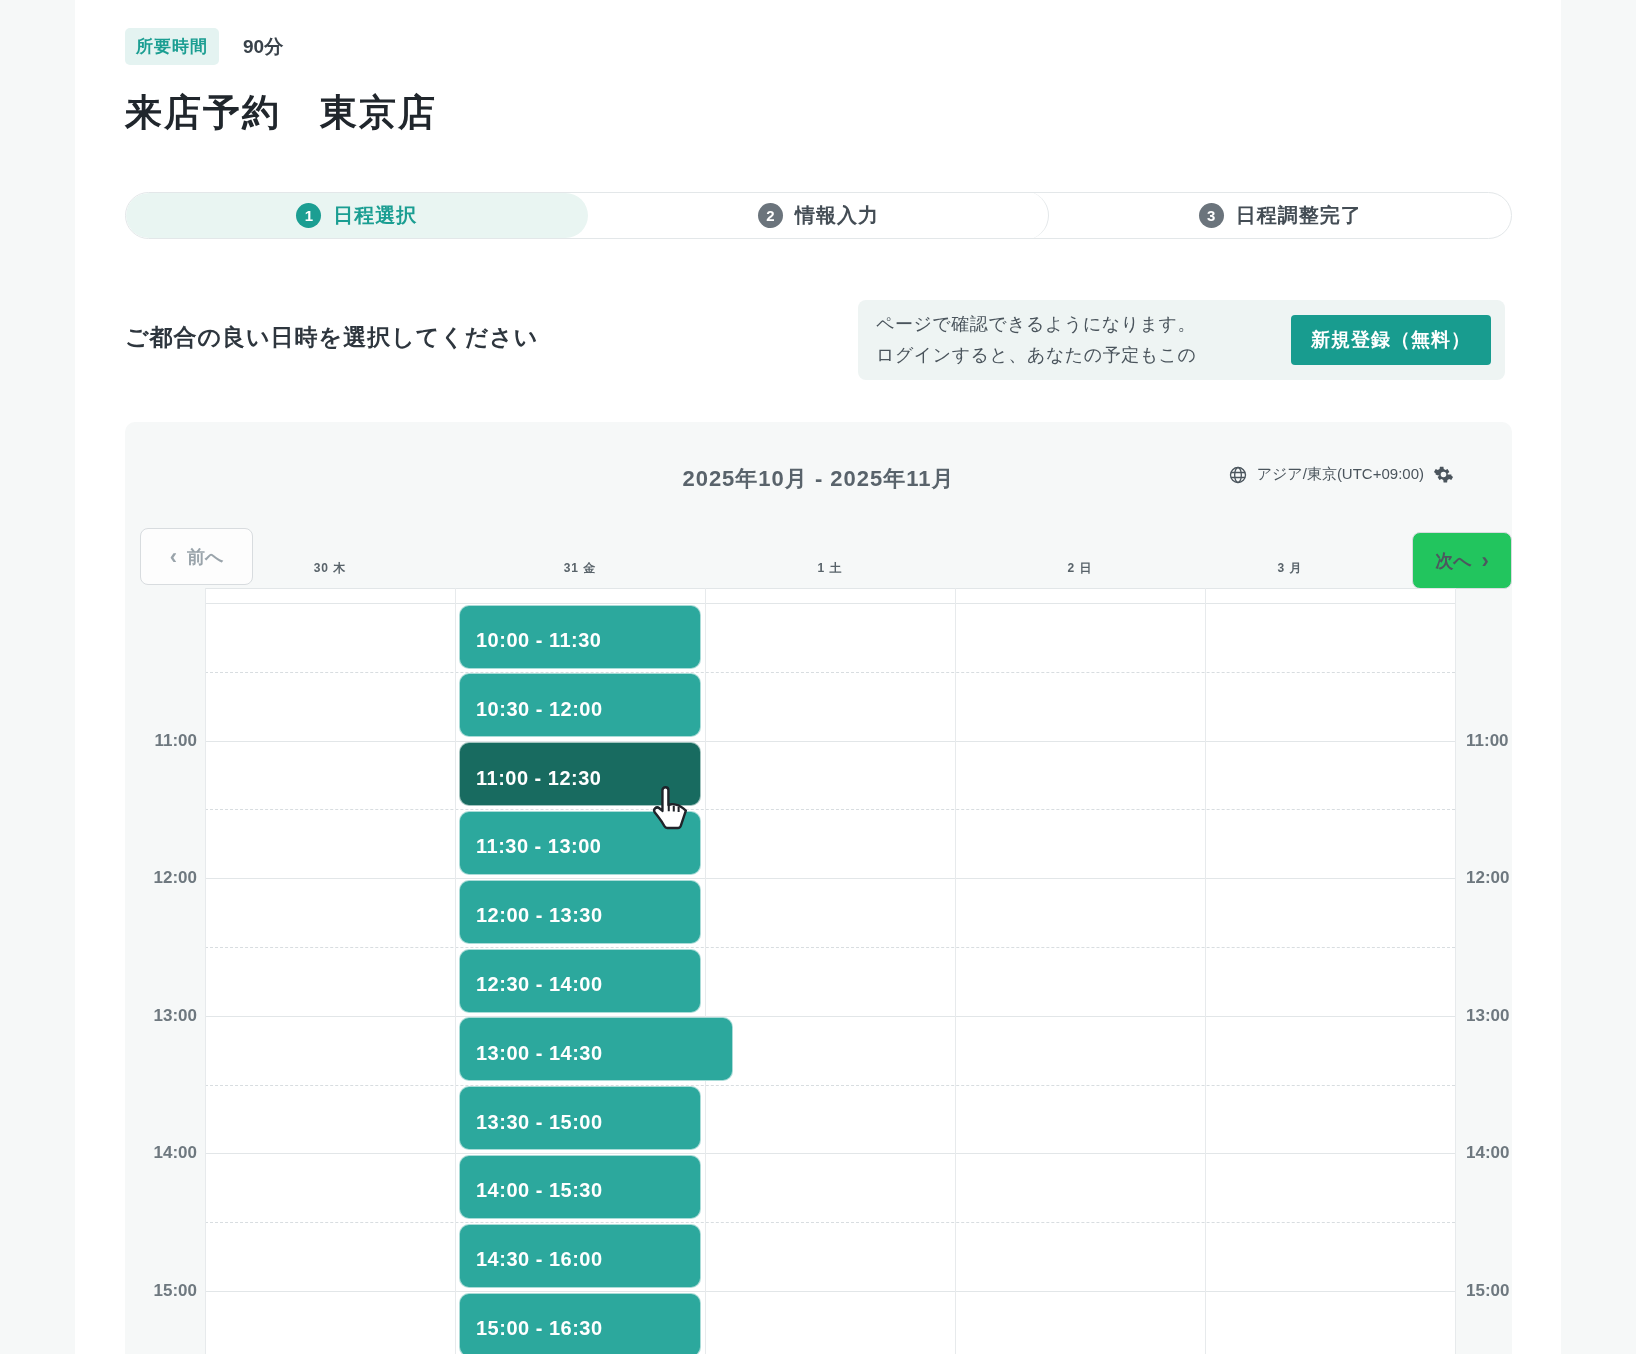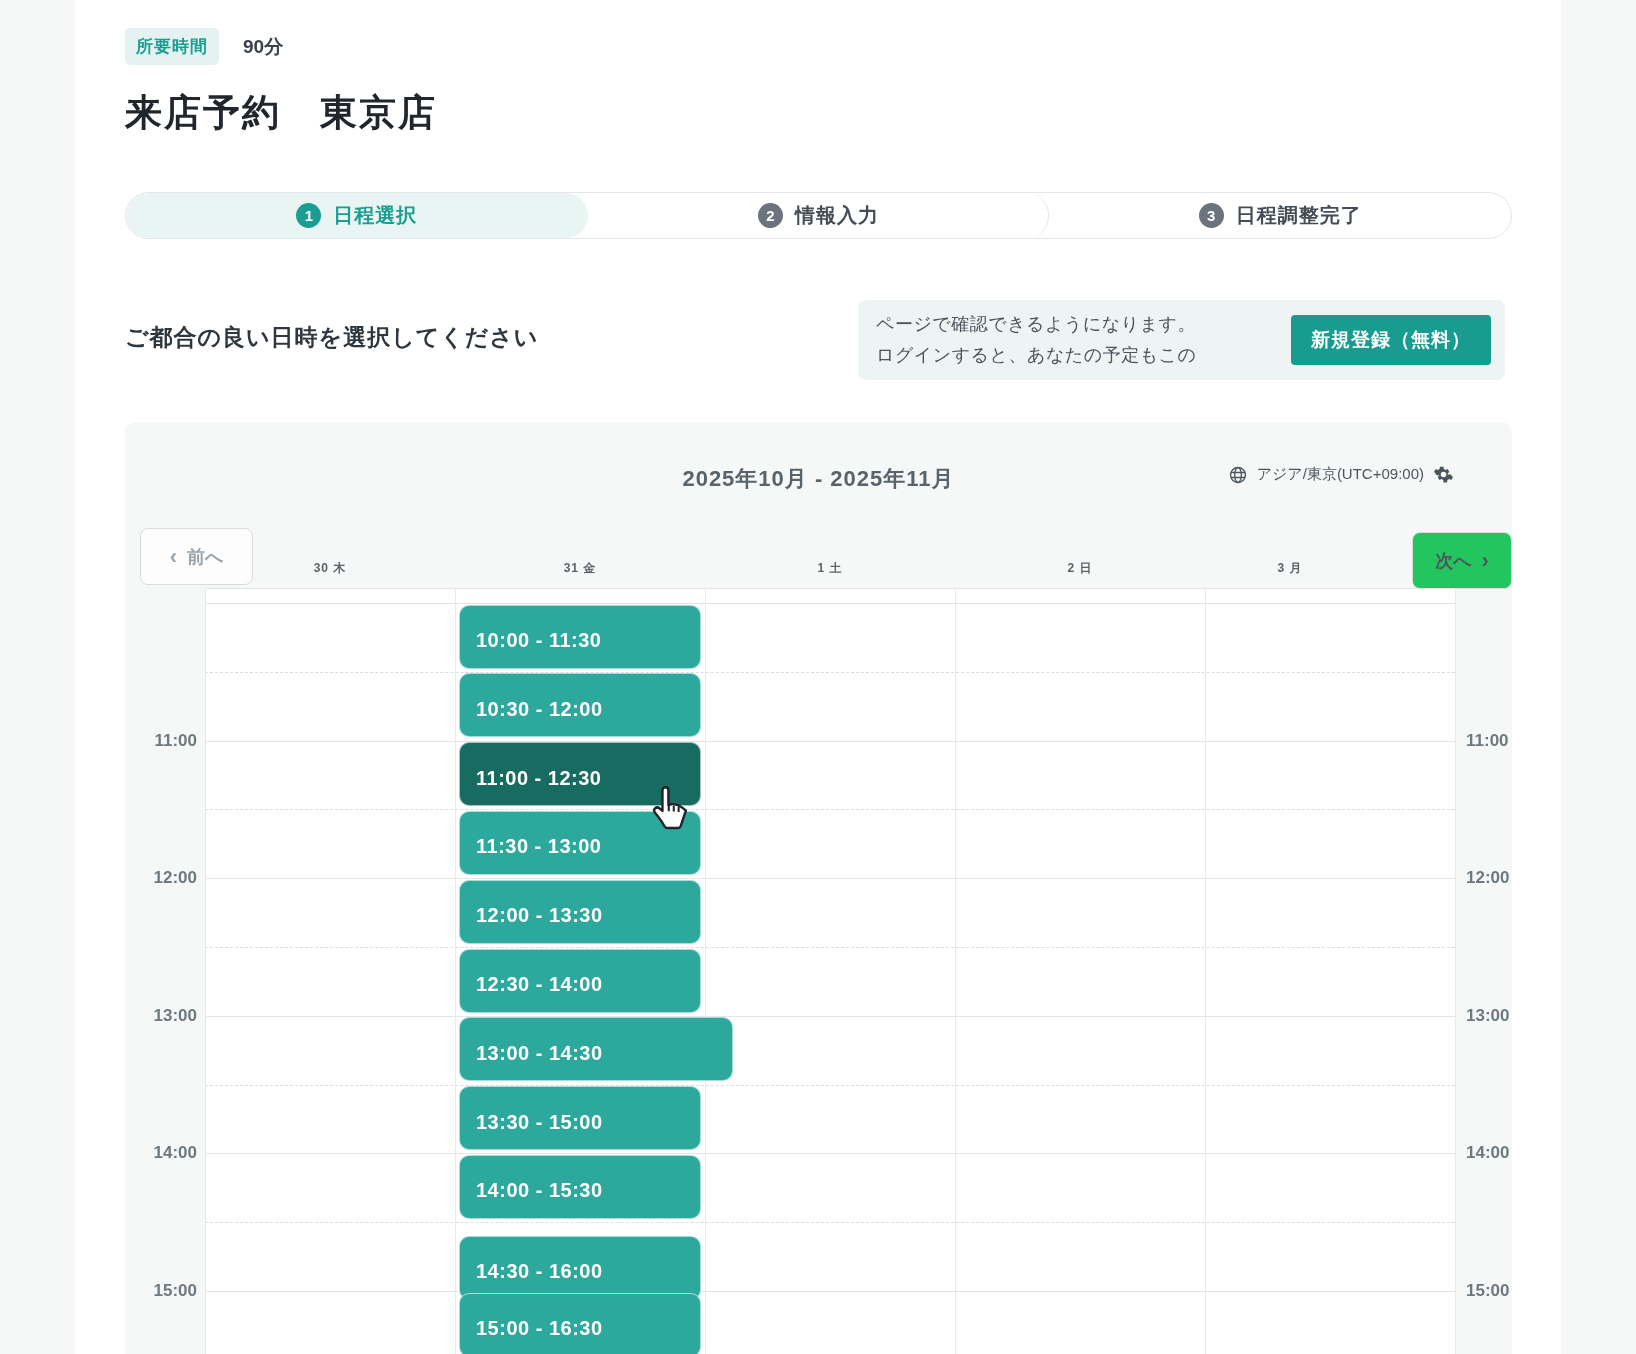--- a/index.html
+++ b/index.html
@@ -159,21 +159,21 @@
           <div class="time-label right" style="top: 869px;">15:00</div>
           <button class="slot" style="left: 334px; width: 242px; top: 182.5px; height: 64px;">10:00 - 11:30</button>
           <button class="slot" style="left: 334px; width: 242px; top: 251.3px; height: 64px;">10:30 - 12:00</button>
           <button class="slot selected" style="left: 334px; width: 242px; top: 320.1px; height: 64px;">11:00 - 12:30</button>
           <button class="slot" style="left: 334px; width: 242px; top: 388.9px; height: 64px;">11:30 - 13:00</button>
           <button class="slot" style="left: 334px; width: 242px; top: 457.7px; height: 64px;">12:00 - 13:30</button>
           <button class="slot" style="left: 334px; width: 242px; top: 526.5px; height: 64px;">12:30 - 14:00</button>
           <button class="slot" style="left: 334px; width: 274px; top: 595.3px; height: 64px;">13:00 - 14:30</button>
           <button class="slot" style="left: 334px; width: 242px; top: 664.1px; height: 64px;">13:30 - 15:00</button>
           <button class="slot" style="left: 334px; width: 242px; top: 732.9px; height: 64px;">14:00 - 15:30</button>
-          <button class="slot" style="left: 334px; width: 242px; top: 801.7px; height: 64px; margin-top: 12px;">14:30 - 16:00</button>
+          <button class="slot" style="left: 334px; width: 242px; top: 801.7px; height: 64px;">14:30 - 16:00</button>
           <button class="slot" style="left: 334px; width: 242px; top: 870.5px; height: 64px;">15:00 - 16:30</button>
         </div>
     </div>
   </div>
 
   <svg class="cursor" width="46" height="52" viewBox="0 0 24 28">
     <path d="M9 2.8c.9 0 1.6.7 1.6 1.6v8l1.6-.4c.2-.05.5-.08.8-.06 2.2.1 4 .9 5.6 2.3l1.4 1.2-2.7 8.1c-.2.7-.9 1.2-1.6 1.2H10c-.6 0-1.2-.3-1.5-.9-.8-1.5-2-3.3-3.4-5.1l-1.8-2.3c-.5-.7-.5-1.6.1-2.2.6-.6 1.6-.7 2.3-.1l1.7 1.4V4.4c0-.9.7-1.6 1.6-1.6z" fill="#ffffff" stroke="#20242a" stroke-width="1.3" stroke-linejoin="round"></path>
     <path d="M10.8 12.6v3.2M13.5 12.9v3M16.1 13.4v2.7" stroke="#20242a" stroke-width="1.1" fill="none"></path>
   </svg>
 </div>

